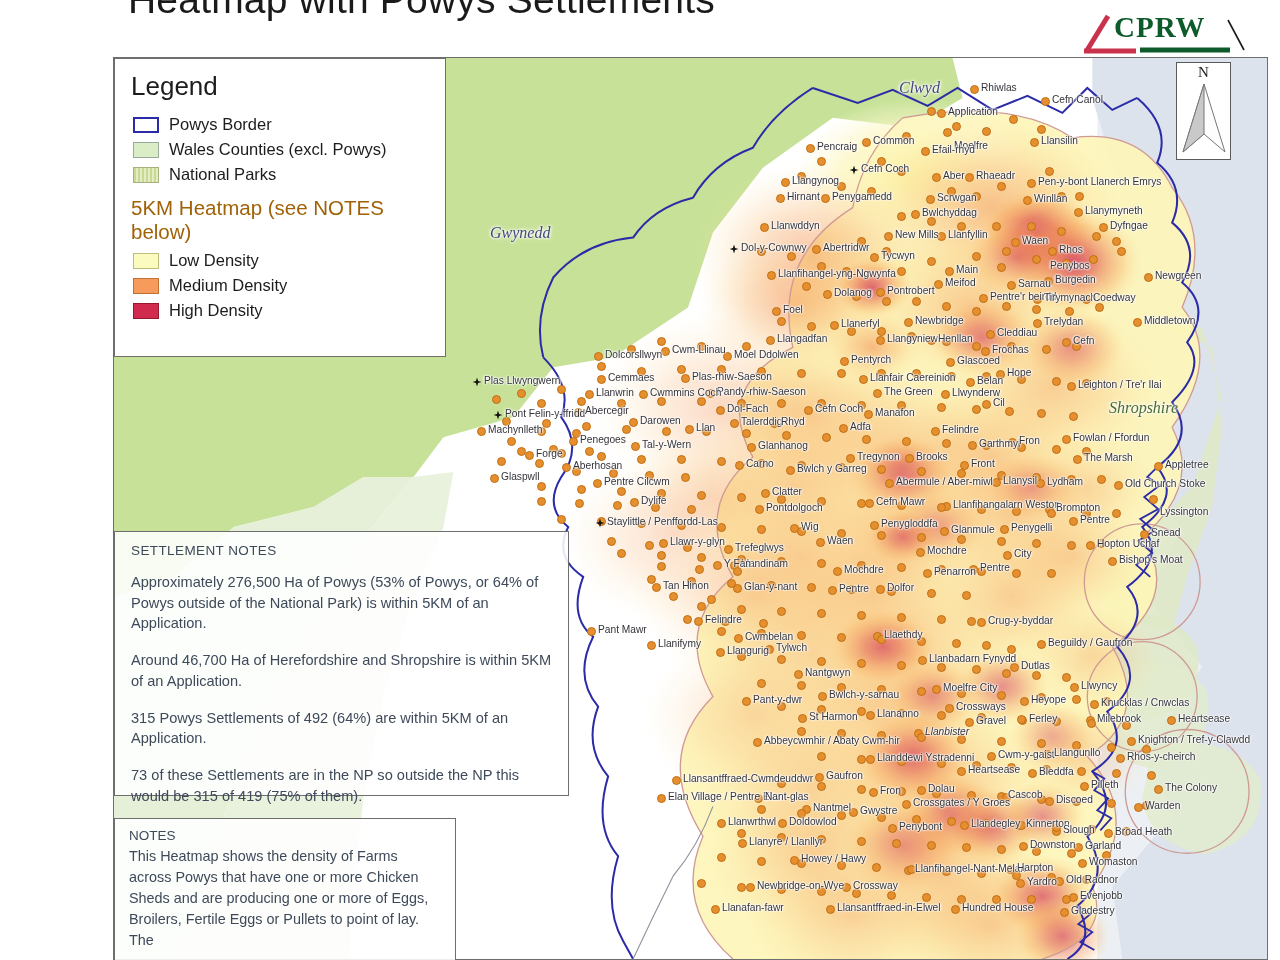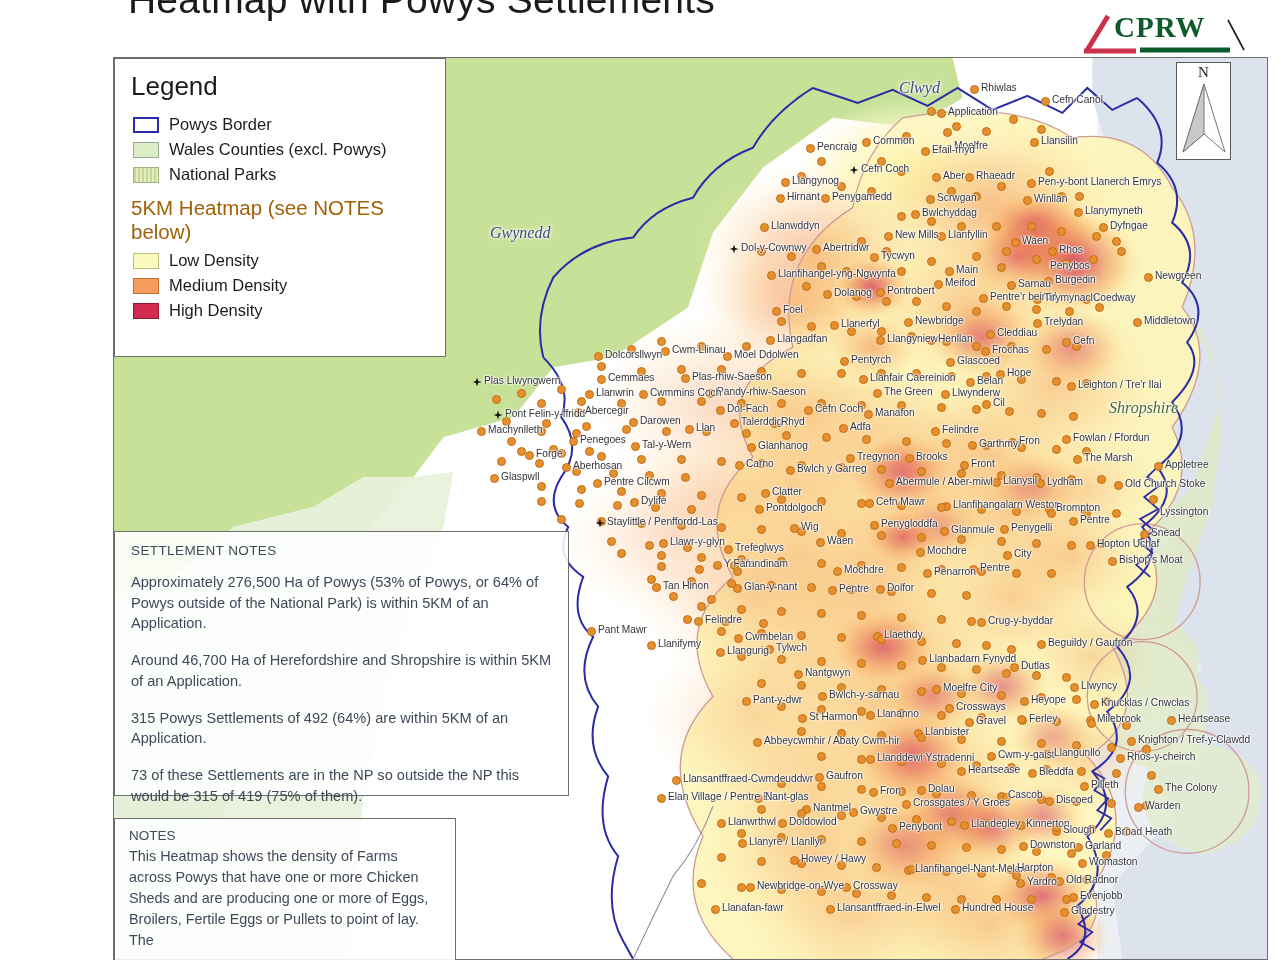--- a/index.html
+++ b/index.html
@@ -660,21 +660,21 @@
         <div class="plabel" style="left: 987px; top: 639px;">Knucklas / Cnwclas</div>
         <div class="sdot" style="left: 855px; top: 664px;"></div>
         <div class="plabel" style="left: 862px; top: 657px;">Gravel</div>
         <div class="sdot" style="left: 908px; top: 662px;"></div>
         <div class="plabel" style="left: 915px; top: 655px;">Ferley</div>
         <div class="sdot" style="left: 976px; top: 662px;"></div>
         <div class="plabel" style="left: 983px; top: 655px;">Milebrook</div>
         <div class="sdot" style="left: 1057px; top: 662px;"></div>
         <div class="plabel" style="left: 1064px; top: 655px;">Heartsease</div>
         <div class="sdot" style="left: 804px; top: 675px;"></div>
-        <div class="plabel" style="left: 811px; top: 668px;">Llanbister</div>
+        <div class="plabel" style="left: 811px; top: 668px; font-style: italic;">Llanbister</div>
         <div class="sdot" style="left: 1017px; top: 683px;"></div>
         <div class="plabel" style="left: 1024px; top: 676px;">Knighton / Tref-y-Clawdd</div>
         <div class="sdot" style="left: 643px; top: 684px;"></div>
         <div class="plabel" style="left: 650px; top: 677px;">Abbeycwmhir / Abaty Cwm-hir</div>
         <div class="sdot" style="left: 877px; top: 698px;"></div>
         <div class="plabel" style="left: 884px; top: 691px;">Cwm-y-gaist</div>
         <div class="sdot" style="left: 933px; top: 696px;"></div>
         <div class="plabel" style="left: 940px; top: 689px;">Llangunllo</div>
         <div class="sdot" style="left: 756px; top: 701px;"></div>
         <div class="plabel" style="left: 763px; top: 694px;">Llanddewi Ystradenni</div>

